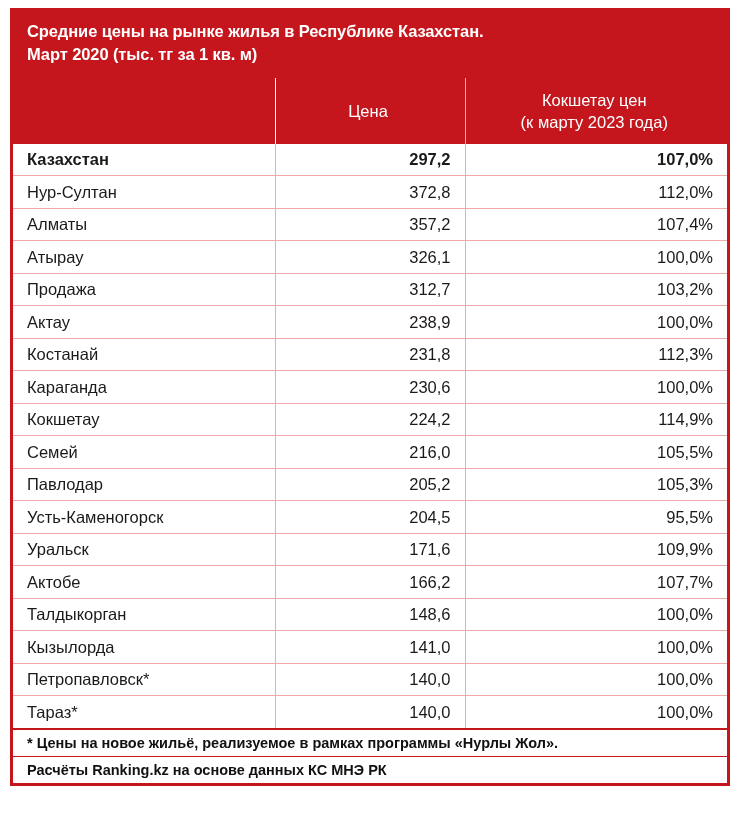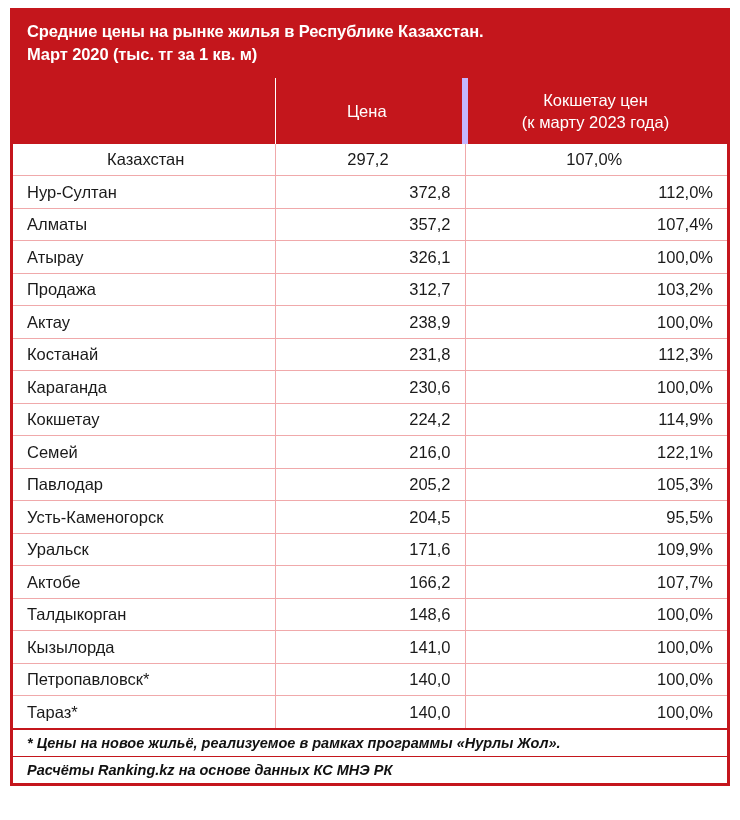--- a/index.html
+++ b/index.html
@@ -51,21 +51,21 @@
   col.c-index { width: 262px; }
 
   thead th {
     background: #c4161c;
     color: #ffffff;
     font-weight: normal;
     font-size: 16.5px;
     vertical-align: middle;
     padding: 0;
     height: 66px;
-    border-right: 6px solid #c4b5fd;
+    border-right: 1px solid #c4b5fd;
   }
   thead th.th-name { border-right: 1px solid #ffffff; }
   thead th.th-index { border-right: none; }
   .th-inner {
     padding: 0 14px 0 10px;
     text-align: center;
     line-height: 1.35;
   }
   .th-inner .l2 { display: block; }
 
@@ -87,31 +87,29 @@
   tbody td.cell-num {
     text-align: right;
     padding-right: 14px;
   }
   tbody td.cell-index {
     text-align: right;
     padding-right: 14px;
     border-right: none;
   }
   tbody tr.total td {
-    font-weight: normal;
-    text-align: center;
+    font-weight: bold;
   }
   tbody tr.last-data td {
     border-bottom: 2px solid #c4161c;
     margin-left: 24px;
   }
   
   .foot-row td {
     font-size: 14.5px;
-    font-style: italic;
     font-weight: bold;
     color: #111111;
     padding: 5px 12px 5px 14px;
     border-bottom: 1px solid #c4161c;
     border-right: none;
     height: auto;
     white-space: nowrap;
   }
   .foot-row.last td {
     border-bottom: none;
@@ -194,21 +192,21 @@
           <td class="cell-index">100,0%</td>
         </tr>
         <tr>
           <td class="cell-name">Кокшетау</td>
           <td class="cell-num">224,2</td>
           <td class="cell-index">114,9%</td>
         </tr>
         <tr>
           <td class="cell-name">Семей</td>
           <td class="cell-num">216,0</td>
-          <td class="cell-index">122,1%</td>
+          <td class="cell-index">105,5%</td>
         </tr>
         <tr>
           <td class="cell-name">Павлодар</td>
           <td class="cell-num">205,2</td>
           <td class="cell-index">105,3%</td>
         </tr>
         <tr>
           <td class="cell-name">Усть-Каменогорск</td>
           <td class="cell-num">204,5</td>
           <td class="cell-index">95,5%</td>

